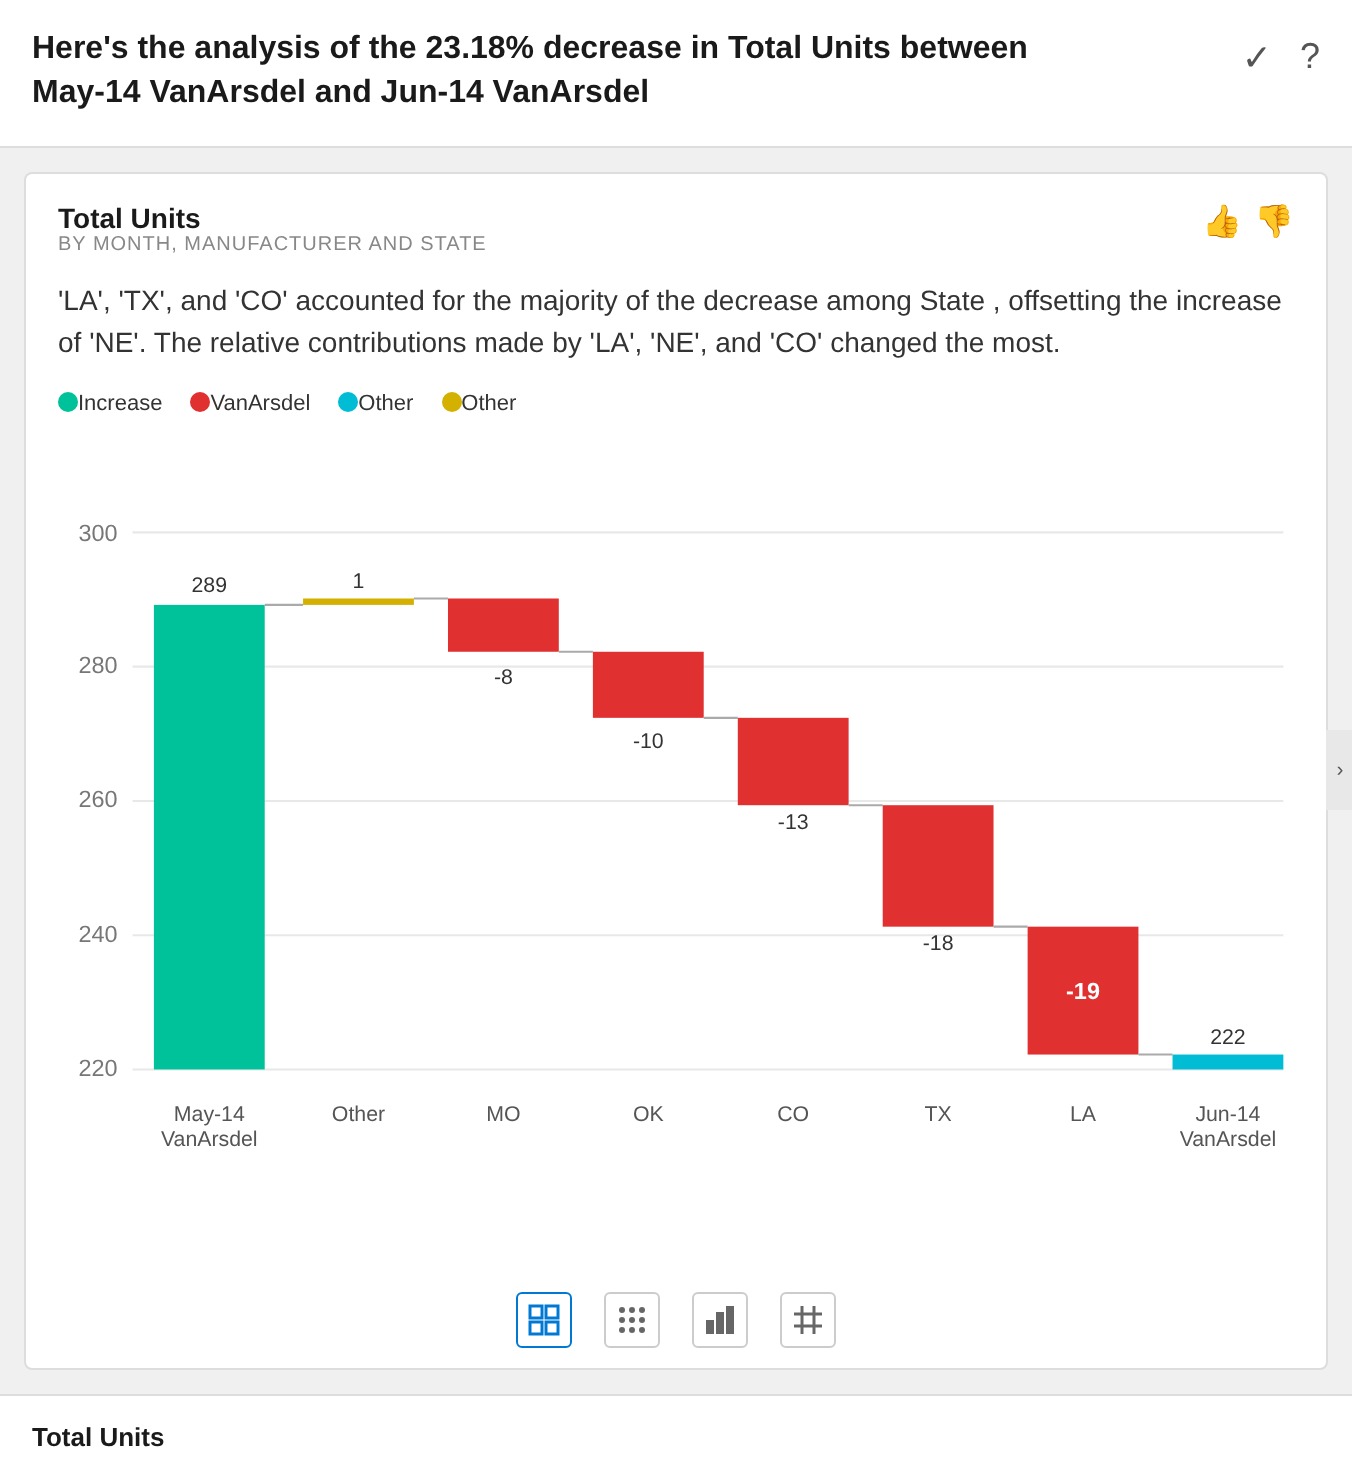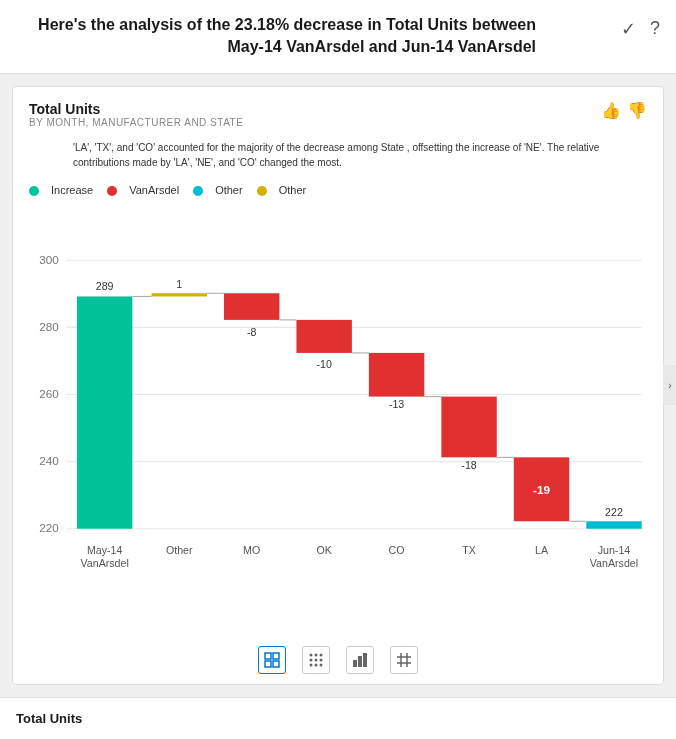--- a/index.html
+++ b/index.html
@@ -13,21 +13,20 @@
     }
 
     .header {
       background: #fff;
       border-bottom: 1px solid #ddd;
       padding: 14px 16px;
       display: flex;
       align-items: flex-start;
       justify-content: space-between;
       min-height: 72px;
-      text-align: right;
     }
     .header-title {
       font-size: 16px;
       font-weight: 600;
       color: #1a1a1a;
       line-height: 1.4;
       max-width: 520px;
     }
     .header-icons {
       display: flex;
@@ -81,40 +80,39 @@
       display: flex;
       gap: 6px;
     }
     .feedback-btn {
       cursor: pointer;
       color: #888;
       font-size: 16px;
     }
 
     .card-description {
-      font-size: 10px;
+      font-size: 14px;
       color: #333;
       line-height: 1.5;
       margin-bottom: 14px;
-      margin-left: 44px;
     }
 
     
     .legend {
       display: flex;
       gap: 14px;
       align-items: center;
       margin-bottom: 8px;
       font-size: 11px;
       color: #333;
     }
     .legend-item {
       display: flex;
-      align-items: flex-end;
-      gap: 12px;
+      align-items: flex-start;
+      gap: 0;
     }
     .legend-dot {
       width: 10px;
       height: 10px;
       border-radius: 50%;
       display: inline-block;
     }
 
     
     .chart-area {

